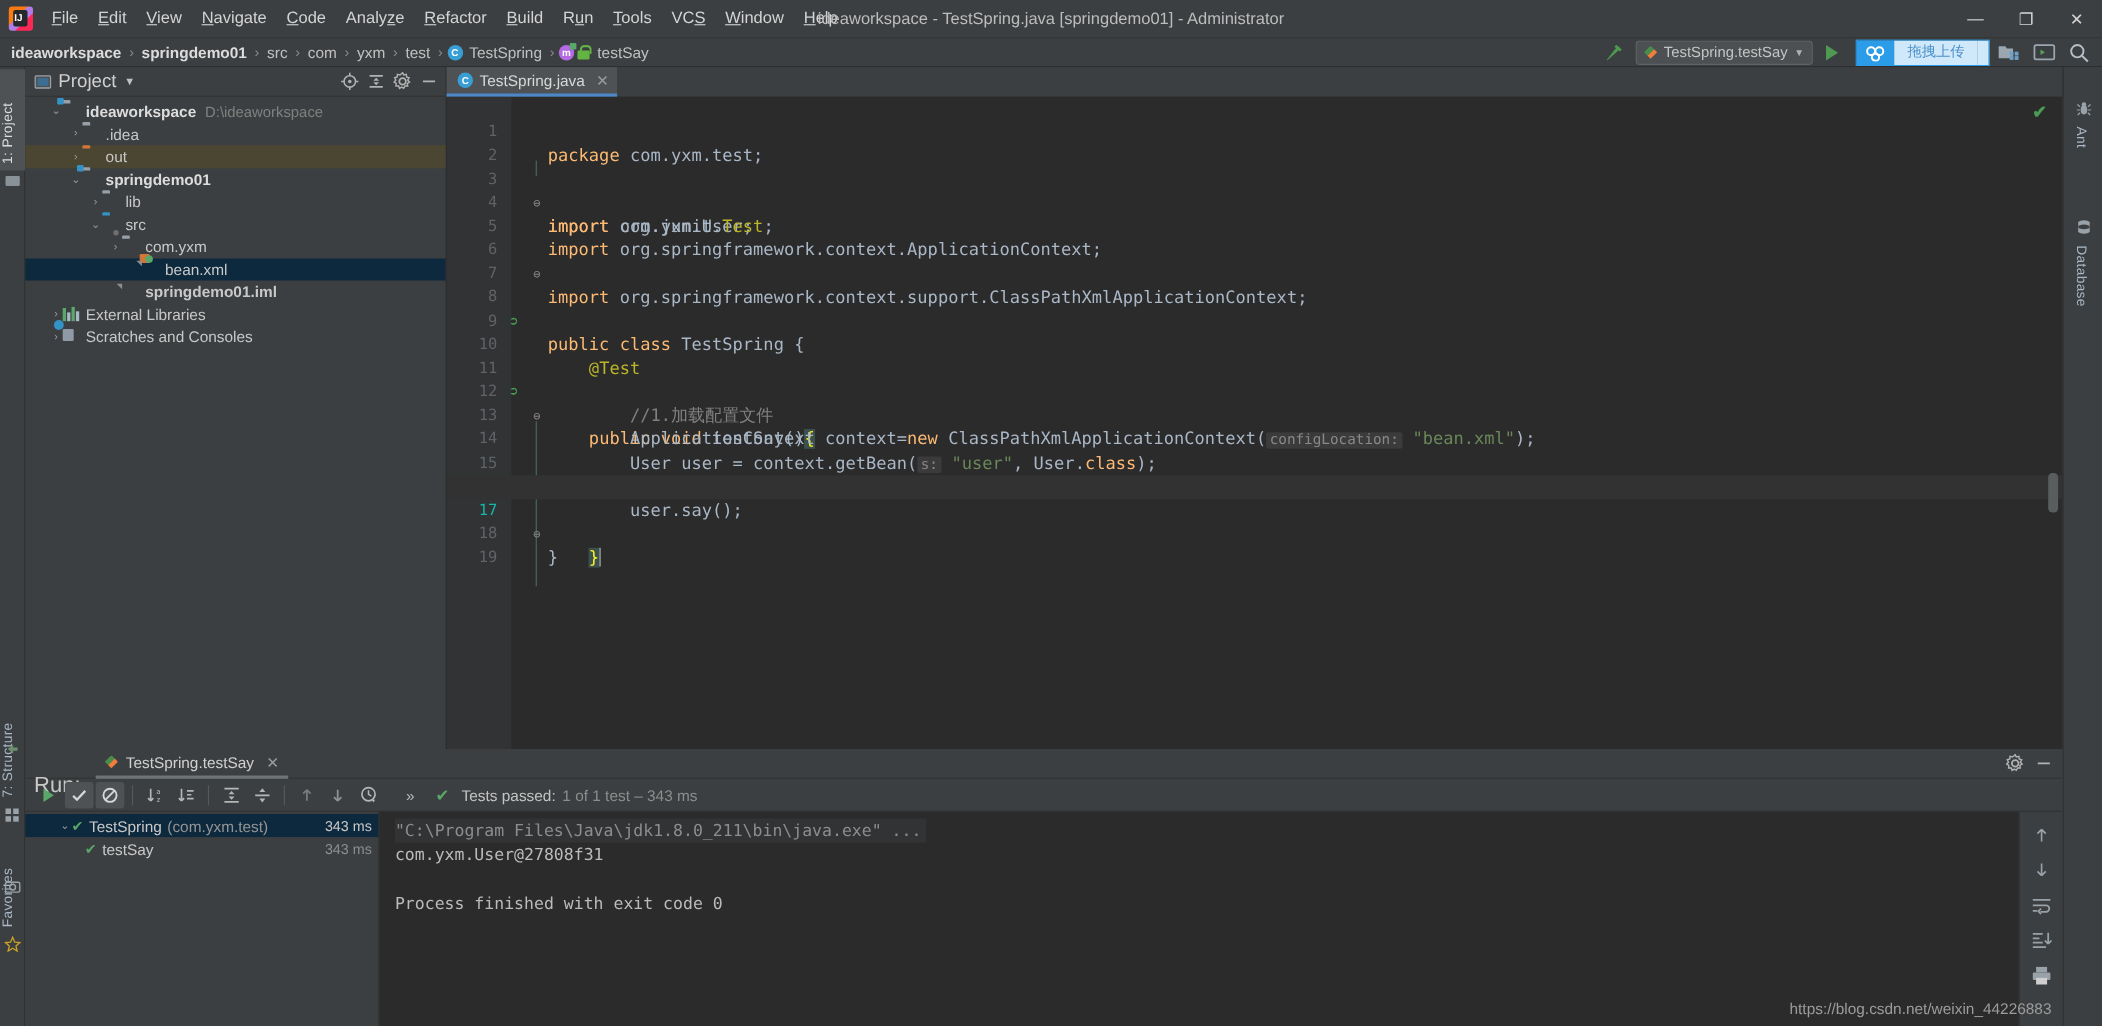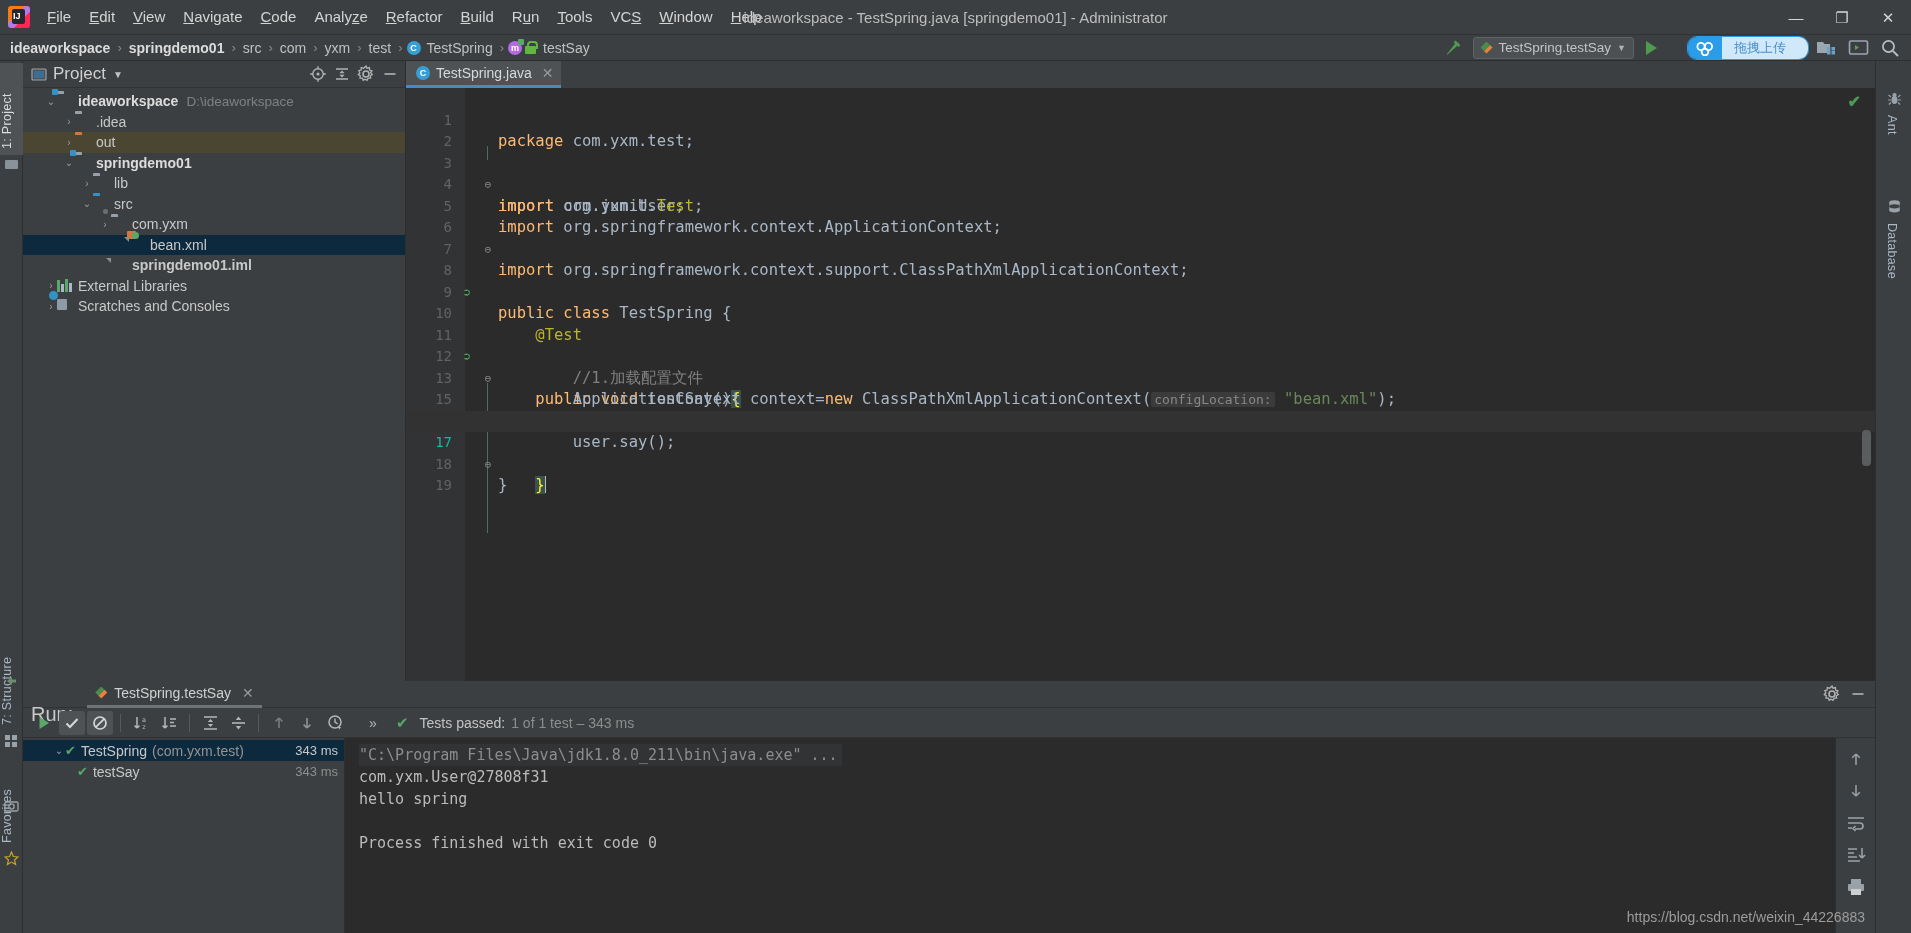--- a/index.html
+++ b/index.html
@@ -97,22 +97,22 @@
     background: conic-gradient(from 45deg, #f07d3a 0 50%, #4b8b4b 50% 100%);
     transform: rotate(0deg); clip-path: polygon(50% 0, 100% 50%, 50% 100%, 0 50%);
   }
   .chev { font-size: 9px; color: #b0b0b0; }
   .run-green {
     width: 0; height: 0; border-left: 11px solid #4e9a51;
     border-top: 7px solid transparent; border-bottom: 7px solid transparent;
     margin: 0 8px 0 10px;
   }
   .upload-widget {
-    display: flex; align-items: center; height: 24px; border-radius: 10px;
-    overflow: hidden; margin-left: 20px; border: 1px solid #2a9ce8;
+    display: flex; align-items: center; height: 24px; border-radius: 0;
+    overflow: hidden; margin-left: 6px; border: 1px solid #2a9ce8;
   }
   .upload-icon-box {
     background: #2a9ce8; width: 34px; height: 24px; display: flex;
     align-items: center; justify-content: center;
   }
   .upload-label {
     background: #cfe9fb; color: #4a8fc8; font-size: 13px; padding: 0 12px;
     height: 24px; line-height: 24px; font-family: "DejaVu Sans", sans-serif;
   }
   .upload-tail { background:#cfe9fb; width:10px; height:24px; }
@@ -624,20 +624,24 @@
         <div class="cline">
           <span class="lnum">12</span>
           <span class="ctext cmt">        //1.加载配置文件</span>
         </div>
 
         <div class="cline">
           <span class="lnum">13</span>
           <span class="ctext">        ApplicationContext context=<span class="kw">new</span> ClassPathXmlApplicationContext(<span class="hint">configLocation:</span> <span class="str">"bean.xml"</span>);</span>
         </div>
 
+        <div class="cline">
+          <span class="lnum">14</span>
+          <span class="ctext">        User user = context.getBean(<span class="hint">s:</span> <span class="str">"user"</span>, User.<span class="kw">class</span>);</span>
+        </div>
 
         <div class="cline">
           <span class="lnum">15</span>
           <span class="ctext">        System.<span class="fld">out</span>.println(user);</span>
         </div>
 
         <div class="cline">
           <span class="lnum">16</span>
           <span class="ctext">        user.say();</span>
         </div>
@@ -796,21 +800,20 @@
         <div class="ttrow" style="padding-left:54px;">
           <span class="check">✔</span>
           <span class="tt-name">testSay</span>
           <span class="tt-ms dim">343 ms</span>
         </div>
       </div>
 
       <div class="console">
         <div class="cons-line"><span class="cons-line dim">"C:\Program Files\Java\jdk1.8.0_211\bin\java.exe" ...</span></div>
         <div class="cons-line">com.yxm.User@27808f31</div>
-        <div class="cons-line">hello spring</div>
         <div class="cons-line">&nbsp;</div>
         <div class="cons-line">Process finished with exit code 0</div>
 
         <div class="cons-tools">
           <div>
             <svg width="18" height="18" viewBox="0 0 18 18">
                 <path d="M9 15 V4 M9 4 L5.2 7.8 M9 4 L12.8 7.8" stroke="#9aa2a9" stroke-width="1.5" fill="none"></path>
               </svg>
           </div>
           <div>

